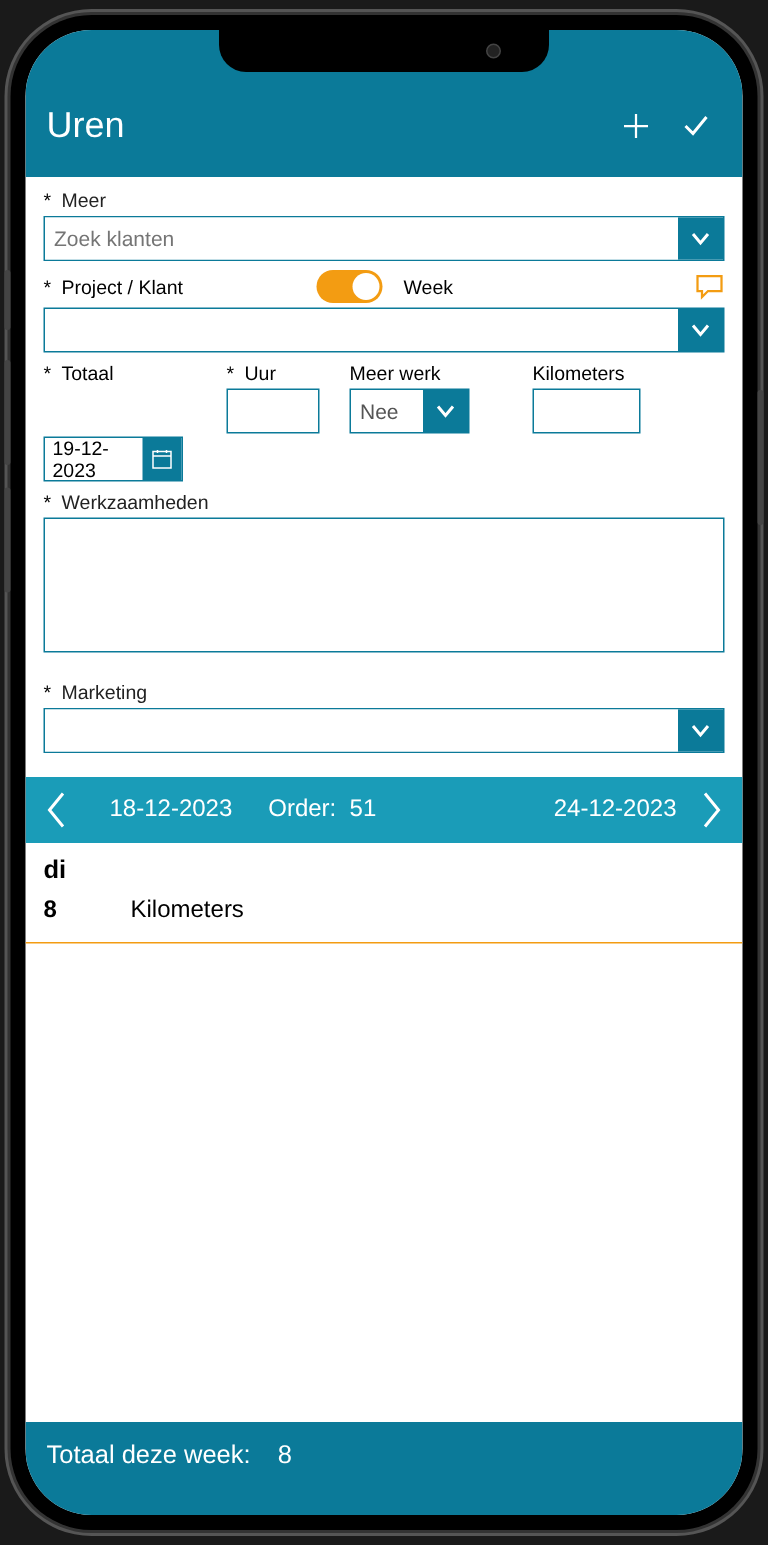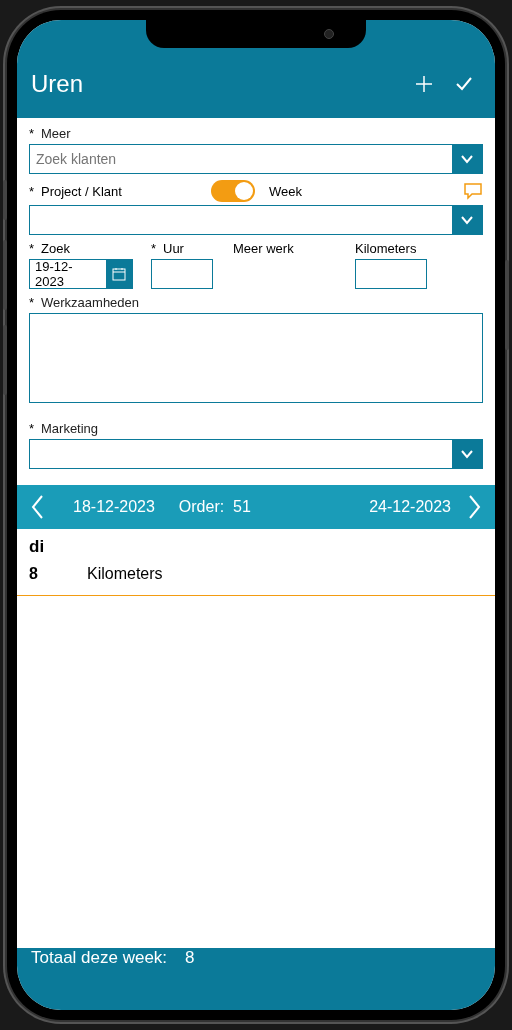--- a/index.html
+++ b/index.html
@@ -138,21 +138,22 @@
   .row-4 {
     display: flex;
     gap: 12px;
   }
   .row-4 .col { display: flex; flex-direction: column; }
   .col-label { font-size: 13px; margin-bottom: 3px; display: flex; }
   .date-input {
     display: flex;
     border: 1.5px solid #0b7a99;
     height: 30px;
-    width: 104px;
+    width: 93px;
+    margin-top: 32px;
   }
   .date-input .txt {
     flex: 1; display: flex; align-items: center; padding: 0 5px;
     font-size: 13px;
   }
   .date-input .cal {
     width: 26px; background: #0b7a99;
     display: flex; align-items: center; justify-content: center;
   }
   .plain-input {
@@ -195,20 +196,21 @@
   .entry .line1 { display: flex; font-size: 17px; margin-bottom: 8px; }
   .entry .day { font-weight: 700; width: 58px; }
   .entry .line2 { display: flex; font-size: 16px; }
   .entry .hrs { font-weight: 700; width: 58px; }
   .spacer { flex: 1; }
   .footer {
     background: #0b7a99;
     color: #fff;
     height: 44px;
     display: flex;
+    align-items: center;
     padding: 0 14px;
     font-size: 17px;
     flex-shrink: 0;
   }
   .footer .lbl { margin-right: 18px; }
   .home-pad { height: 18px; background: #0b7a99; flex-shrink: 0; }
   svg { display: block; }
 </style>
 </head>
 <body>
@@ -278,21 +280,21 @@
               </svg>
           </div>
         </div>
       </div>
 
       <div class="field">
         <div class="row-4">
           <div class="col" style="width:110px">
             <div class="col-label">
                 <span class="req">*</span>
-                <span>Zoek</span>
+                <span>Totaal</span>
               </div>
             <div class="date-input">
               <span class="txt">19-12-2023</span>
               <span class="cal">
                 <svg width="16" height="16" viewBox="0 0 16 16">
                     <rect x="2" y="3" width="12" height="11" stroke="#fff" fill="none"></rect>
                     <path d="M2 6h12M5 2v2M11 2v2" stroke="#fff"></path>
                   </svg>
               </span>
             </div>
@@ -301,20 +303,28 @@
             <div class="col-label">
                 <span class="req">*</span>
                 <span>Uur</span>
               </div>
             <input class="plain-input" style="width: 62px;">
           </div>
           <div class="col" style="width:110px;">
             <div class="col-label">
                 <span>Meer werk</span>
               </div>
+            <div class="select-wrap" style="width:80px">
+              <input style="width: 48px;" value="Nee">
+              <div class="dd-btn">
+                <svg width="14" height="14" viewBox="0 0 14 14">
+                    <path d="M2 4l5 6 5-6" stroke="#fff" stroke-width="2" fill="none"></path>
+                  </svg>
+              </div>
+            </div>
           </div>
           <div class="col" style="flex:1">
             <div class="col-label">
                 <span>Kilometers</span>
               </div>
             <input class="plain-input" style="width: 72px;">
           </div>
         </div>
       </div>
 

